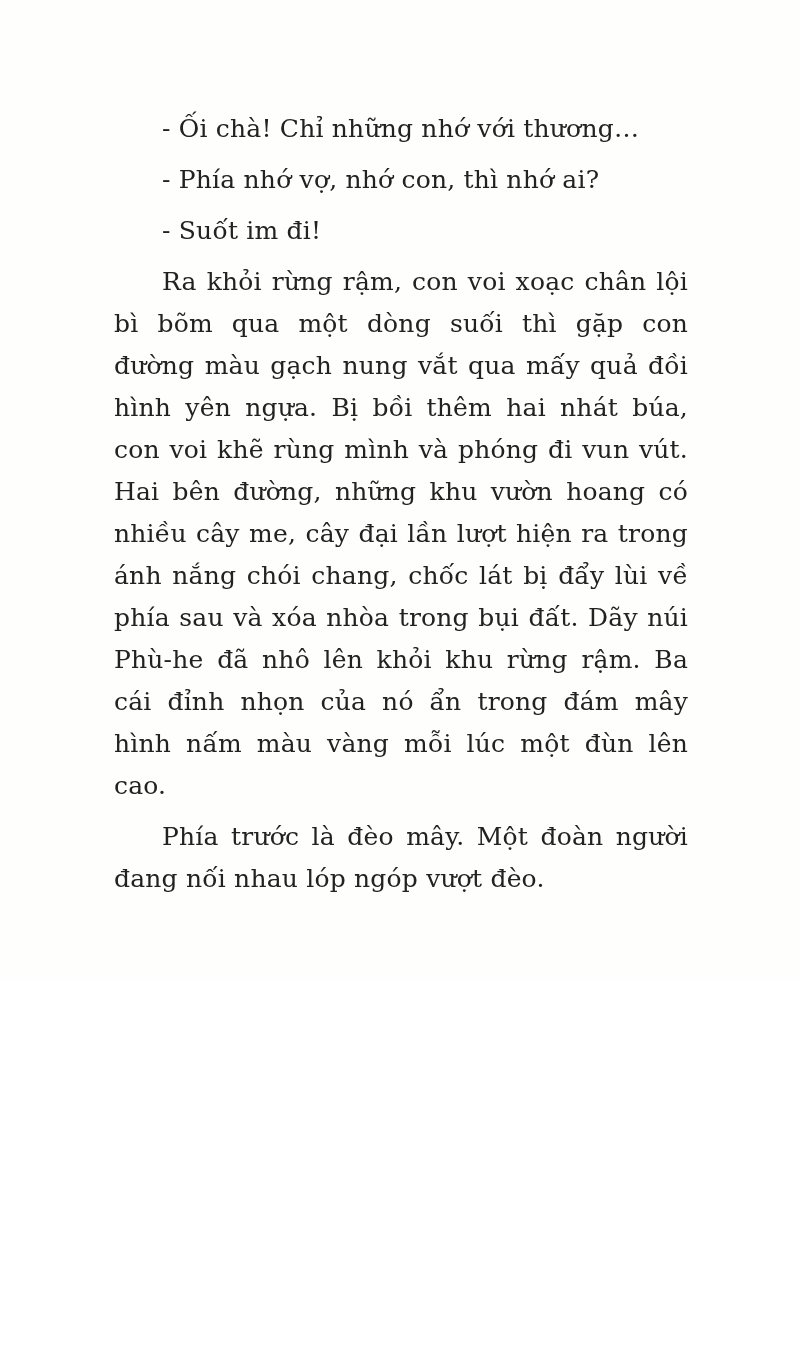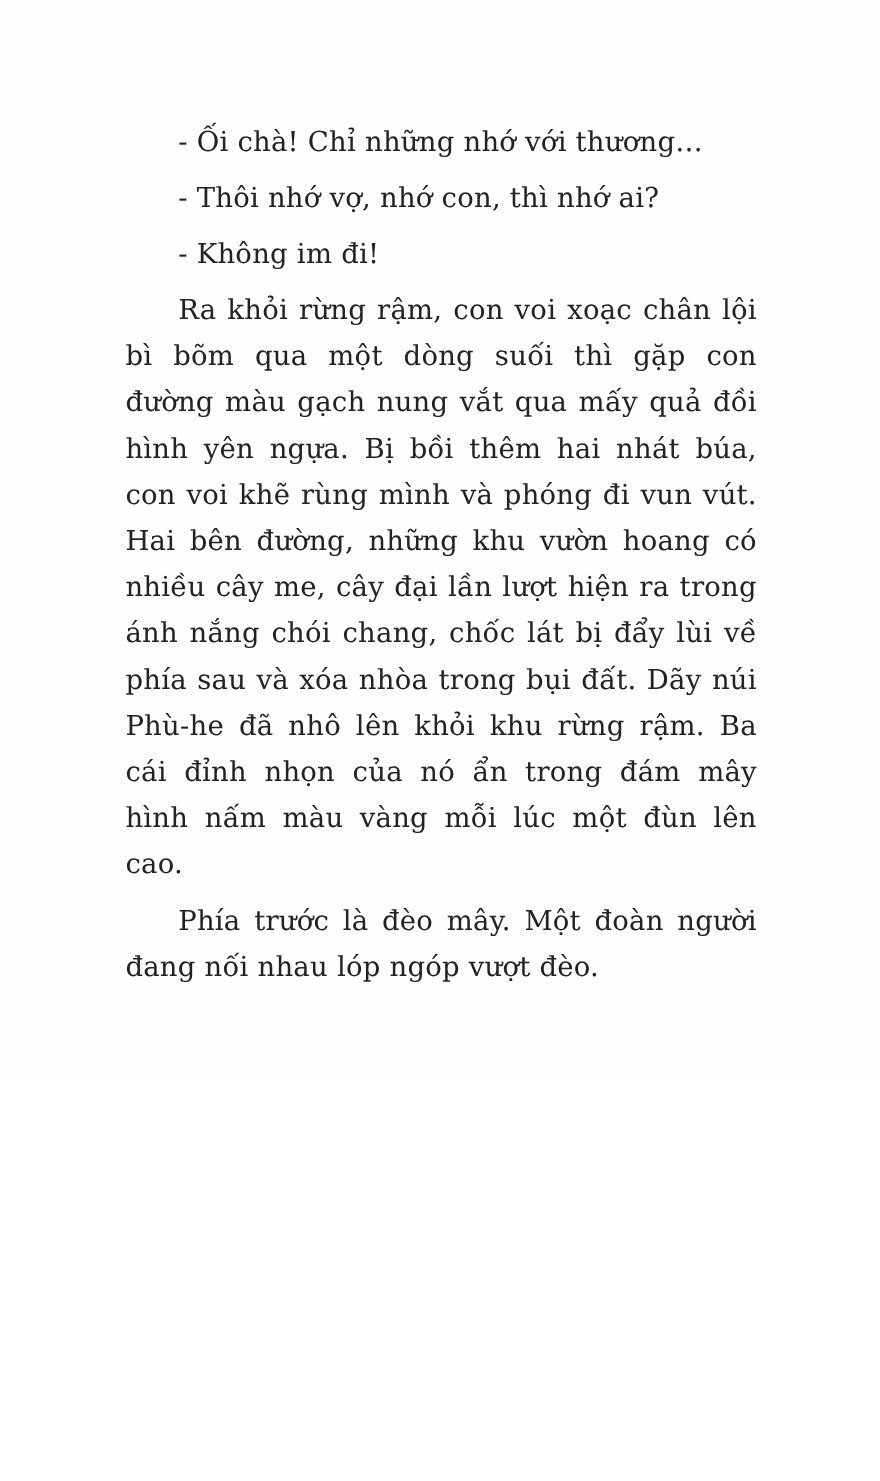--- a/index.html
+++ b/index.html
@@ -40,19 +40,19 @@
     font-size: 26px;
     color: #222222;
   }
 </style>
 </head>
 <body>
 
 <div class="page">
   <div class="text-block">
     <p class="para">- Ối chà! Chỉ những nhớ với thương…</p>
-    <p class="para">- Thôi nhớ vợ, nhớ con, thì nhớ ai?</p>
-    <p class="para">- Không im đi!</p>
+    <p class="para">- Phía nhớ vợ, nhớ con, thì nhớ ai?</p>
+    <p class="para">- Suốt im đi!</p>
     <p class="para">Ra khỏi rừng rậm, con voi xoạc chân lội bì bõm qua một dòng suối thì gặp con đường màu gạch nung vắt qua mấy quả đồi hình yên ngựa. Bị bồi thêm hai nhát búa, con voi khẽ rùng mình và phóng đi vun vút. Hai bên đường, những khu vườn hoang có nhiều cây me, cây đại lần lượt hiện ra trong ánh nắng chói chang, chốc lát bị đẩy lùi về phía sau và xóa nhòa trong bụi đất. Dãy núi Phù-he đã nhô lên khỏi khu rừng rậm. Ba cái đỉnh nhọn của nó ẩn trong đám mây hình nấm màu vàng mỗi lúc một đùn lên cao.</p>
     <p class="para">Phía trước là đèo mây. Một đoàn người đang nối nhau lóp ngóp vượt đèo.</p>
   </div>
   <div class="page-number">7</div>
 </div>
 
 </body></html>

